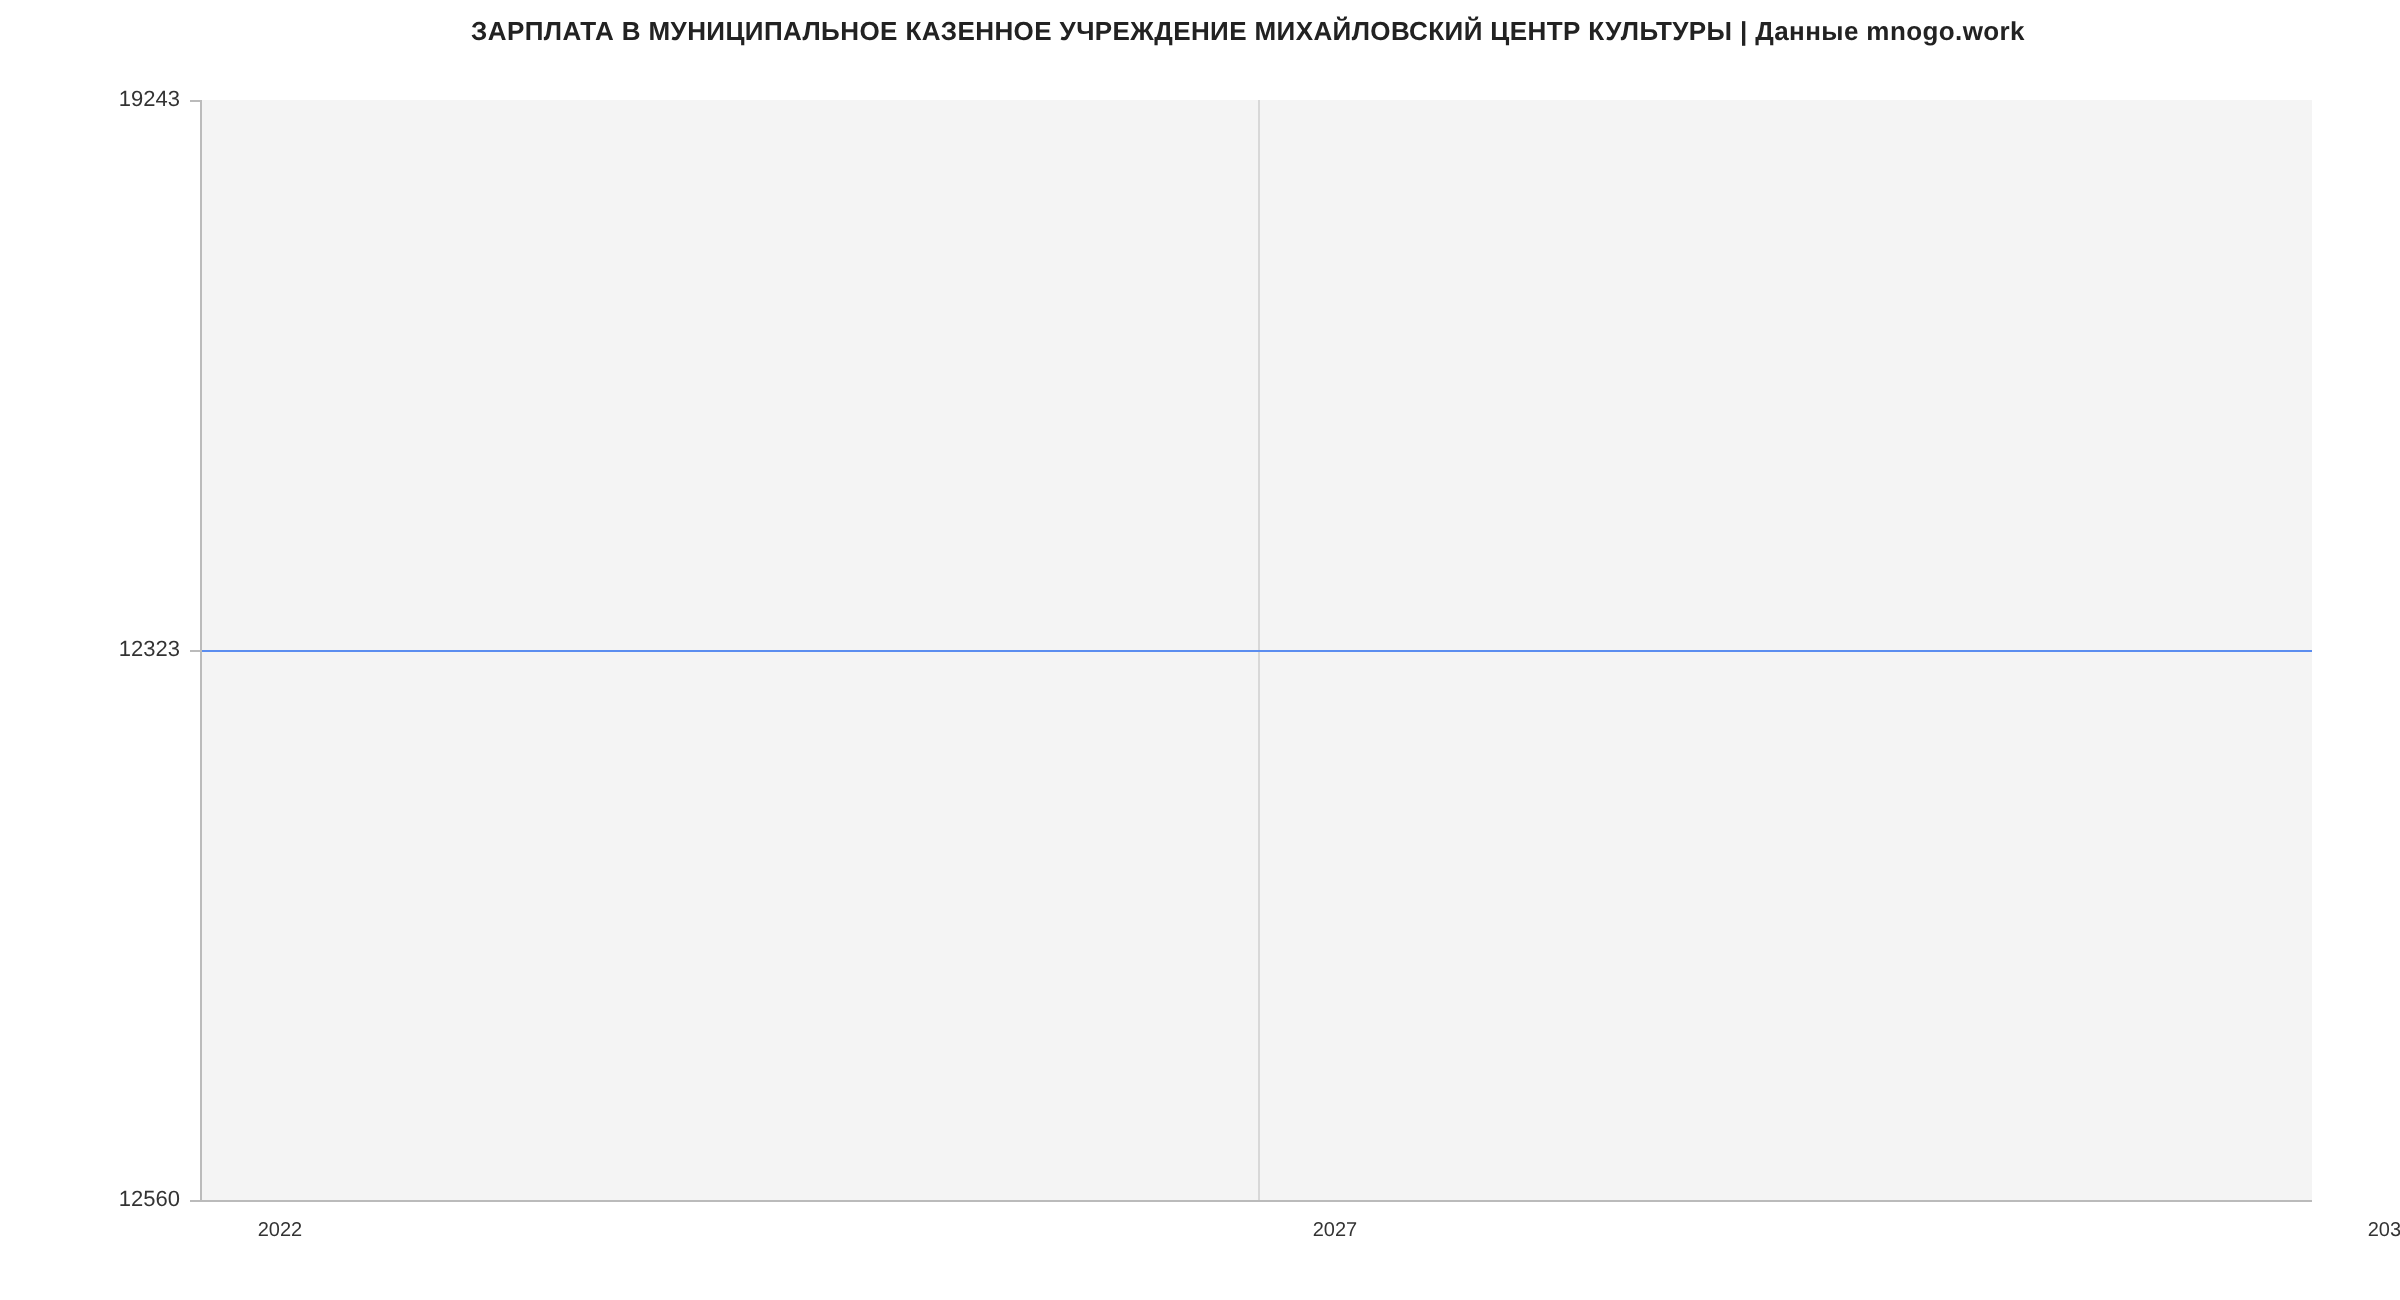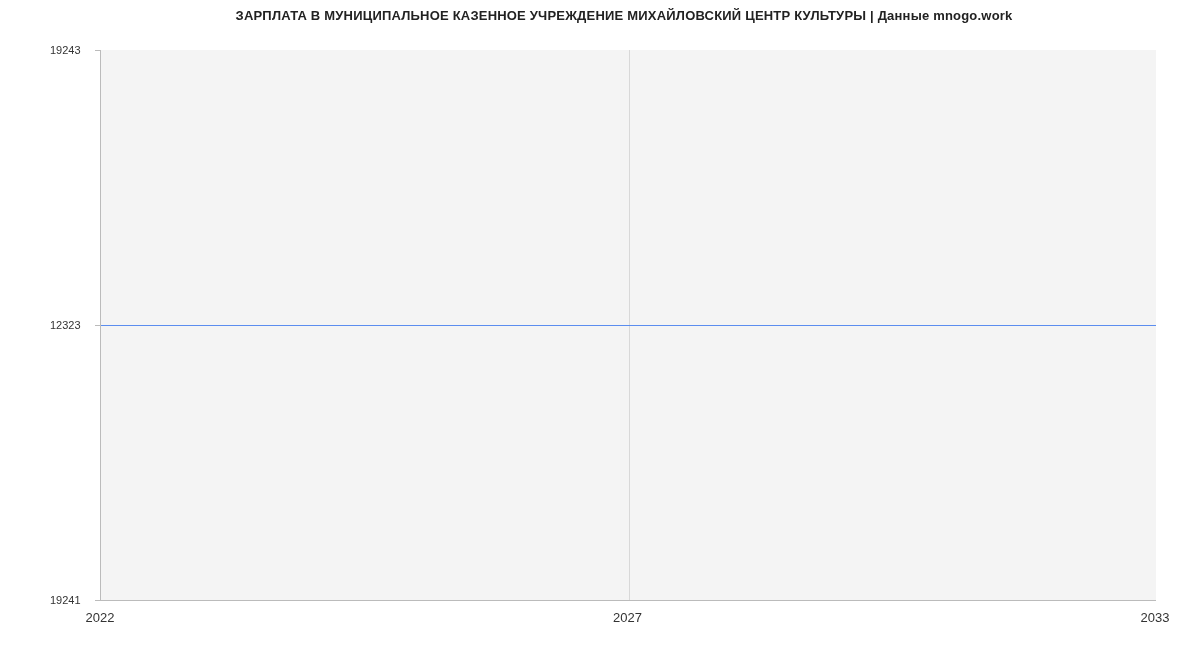--- a/index.html
+++ b/index.html
@@ -26,28 +26,30 @@
   .plot {
     position: absolute;
     background: #f4f4f4;
     border-left: 1px solid #bbb;
     border-bottom: 1px solid #bbb;
   }
   .ytick-label {
     position: absolute;
     font-size: 11px;
     color: #333;
+    text-align: right;
     transform: translateY(-50%);
   }
   .xtick-label {
     position: absolute;
-    font-size: 13px;
+    font-size: 10px;
     color: #333;
     text-align: center;
     transform: translateX(-50%);
+    margin-left: 40px;
   }
   .ytick-mark {
     position: absolute;
     width: 5px;
     height: 1px;
     background: #bbb;
   }
   .grid-v {
     position: absolute;
     width: 1px;
@@ -64,21 +66,21 @@
 </head>
 <body>
 
 <div class="chart-title">ЗАРПЛАТА В МУНИЦИПАЛЬНОЕ КАЗЕННОЕ УЧРЕЖДЕНИЕ МИХАЙЛОВСКИЙ ЦЕНТР КУЛЬТУРЫ | Данные mnogo.work</div>
 
 <div id="plot" class="plot" style="left: 100px; top: 50px; width: 1055px; height: 550px;">
     <div class="grid-v" style="left: 527.5px; height: 550px;"></div>
     <div class="series-line" style="left: 0px; width: 1055px; top: 275px; border-top-color: rgb(91, 141, 239);"></div>
   </div>
 
-<div class="ytick-label" style="left: 50px; width: 40px; top: 600px;">19241</div>
+<div class="ytick-label" style="left: 50px; width: 40px; top: 600px;">12560</div>
 <div class="ytick-mark" style="left: 95px; top: 600px;"></div>
 <div class="ytick-label" style="left: 50px; width: 40px; top: 325px;">12323</div>
 <div class="ytick-mark" style="left: 95px; top: 325px;"></div>
 <div class="ytick-label" style="left: 50px; width: 40px; top: 50px;">19243</div>
 <div class="ytick-mark" style="left: 95px; top: 50px;"></div>
 <div class="xtick-label" style="left: 100px; top: 610px;">2022</div>
 <div class="xtick-label" style="left: 627.5px; top: 610px;">2027</div>
 <div class="xtick-label" style="left: 1155px; top: 610px;">2033</div>
 
 </body></html>

